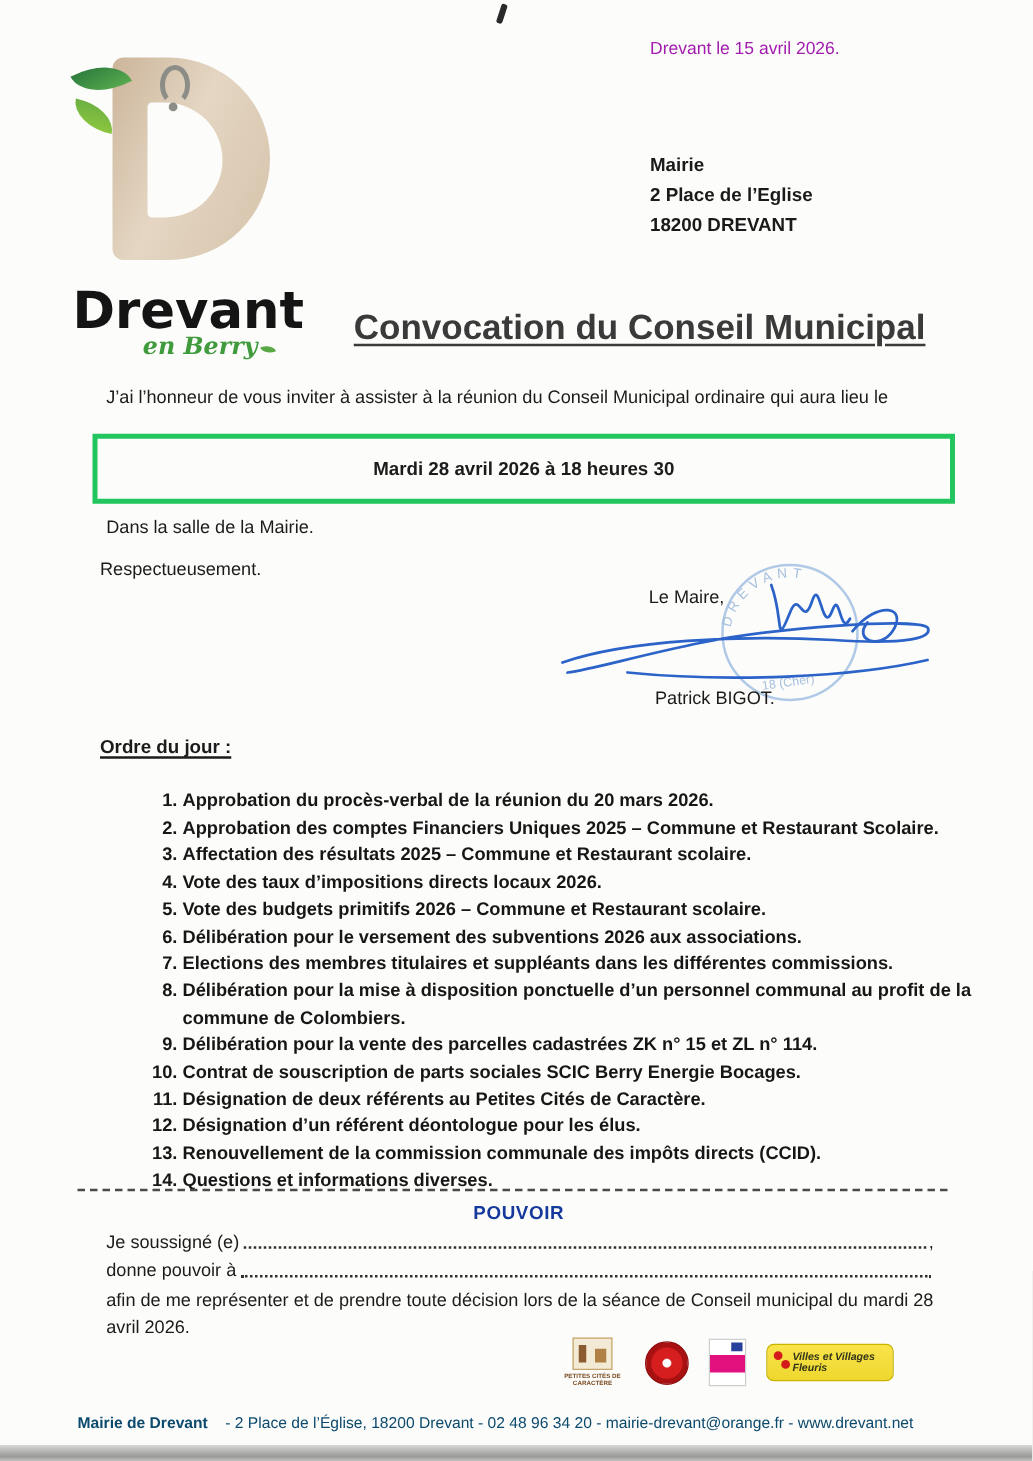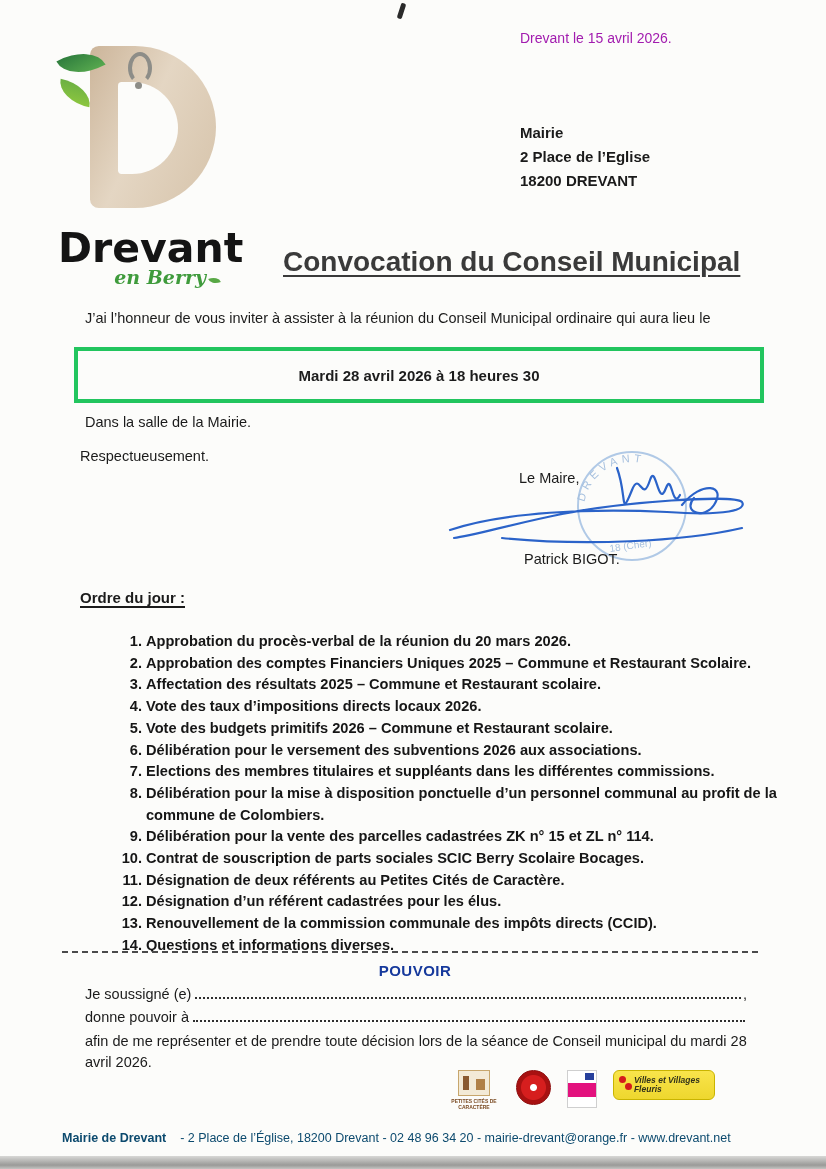--- a/index.html
+++ b/index.html
@@ -66,21 +66,21 @@
 
   .pouvoir-heading{left:85px;top:962px;width:660px;text-align:center;
     font-size:15px;font-weight:700;color:#16399c;letter-spacing:.5px;}
   .pline{left:85px;width:662px;font-size:14.5px;display:flex;align-items:flex-end;}
   .pline1{top:986px;}
   .pline2{top:1009px;}
   .leader{flex:1;border-bottom:2px dotted #2e2e2e;margin:0 2px 3px 4px;}
   .pline3{left:85px;top:1031px;width:662px;font-size:14.5px;margin:0;line-height:21px;}
 
   
-  .partners{left:448px;top:1070px;display:flex;align-items:flex-start;gap:16px;}
+  .partners{left:448px;top:1070px;display:flex;align-items:center;gap:16px;}
   .pcc{width:52px;text-align:center;}
   .pcc-emblem{width:30px;height:24px;margin:0 auto;background:#f3ead6;border:1px solid #c7a66c;position:relative;}
   .pcc-emblem:before{content:"";position:absolute;left:4px;top:5px;width:6px;height:14px;background:#8a5a30;}
   .pcc-emblem:after{content:"";position:absolute;right:4px;top:8px;width:9px;height:11px;background:#b08046;}
   .pcc-label{font-size:5px;color:#7a4a22;font-weight:700;line-height:6px;margin-top:2px;}
   .red-flower{width:33px;height:33px;border-radius:50%;
     background:radial-gradient(circle at 50% 50%, #ffffff 0 3px, #d61e1e 4px 12px, #a81111 13px 16px);
     border:1px solid #8e0e0e;}
   .badge{width:28px;height:36px;border:1px solid #cfcfcf;background:#ffffff;position:relative;}
   .badge:before{content:"";position:absolute;right:2px;top:2px;width:9px;height:7px;background:#27409c;}
@@ -166,23 +166,23 @@
 
   <li>Approbation du procès-verbal de la réunion du 20 mars 2026.</li>
       <li>Approbation des comptes Financiers Uniques 2025 – Commune et Restaurant Scolaire.</li>
       <li>Affectation des résultats 2025 – Commune et Restaurant scolaire.</li>
       <li>Vote des taux d’impositions directs locaux 2026.</li>
       <li>Vote des budgets primitifs 2026 – Commune et Restaurant scolaire.</li>
       <li>Délibération pour le versement des subventions 2026 aux associations.</li>
       <li>Elections des membres titulaires et suppléants dans les différentes commissions.</li>
       <li>Délibération pour la mise à disposition ponctuelle d’un personnel communal au profit de la commune de Colombiers.</li>
       <li>Délibération pour la vente des parcelles cadastrées ZK n° 15 et ZL n° 114.</li>
-      <li>Contrat de souscription de parts sociales SCIC Berry Scolaire Bocages.</li>
+      <li>Contrat de souscription de parts sociales SCIC Berry Energie Bocages.</li>
       <li>Désignation de deux référents au Petites Cités de Caractère.</li>
-      <li>Désignation d’un référent cadastrées pour les élus.</li>
+      <li>Désignation d’un référent déontologue pour les élus.</li>
       <li>Renouvellement de la commission communale des impôts directs (CCID).</li>
       <li>Questions et informations diverses.</li>
     </ol>
 
   <div class="abs dashed-sep"></div>
 
   <div class="abs pline pline1">
     <span>Je soussigné (e)</span>
     <span class="leader"></span>
     <span>,</span>

